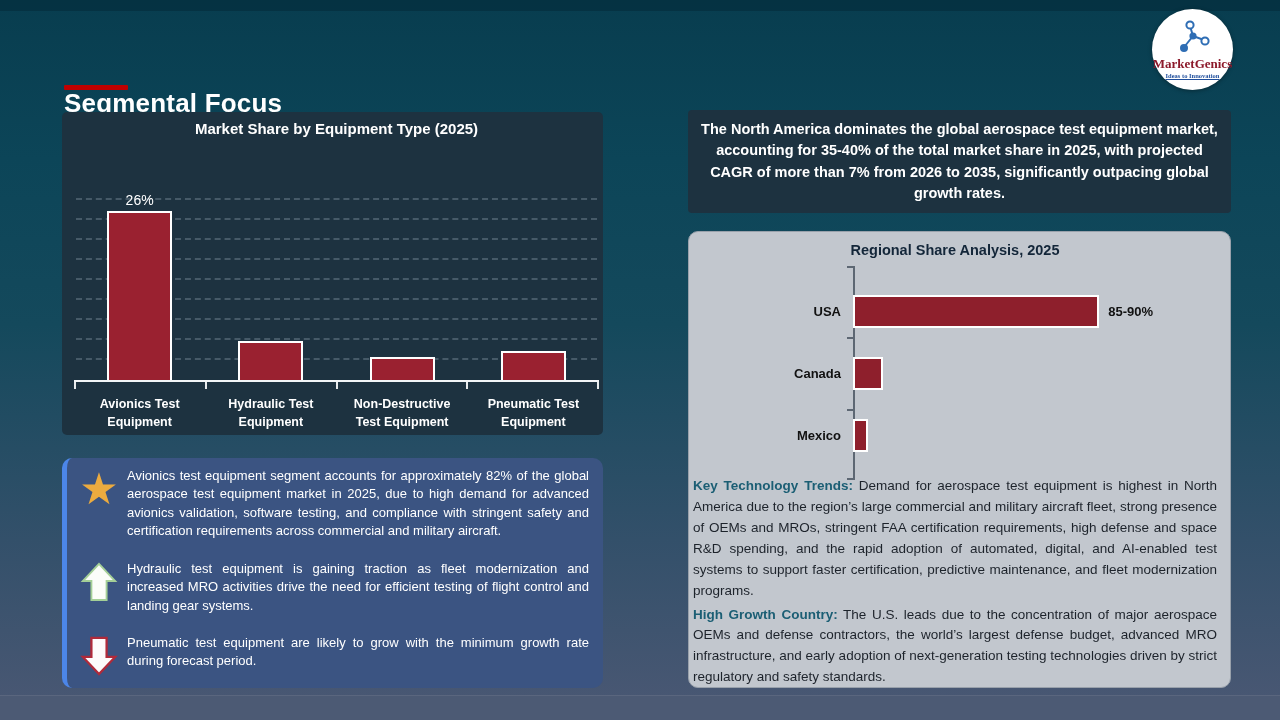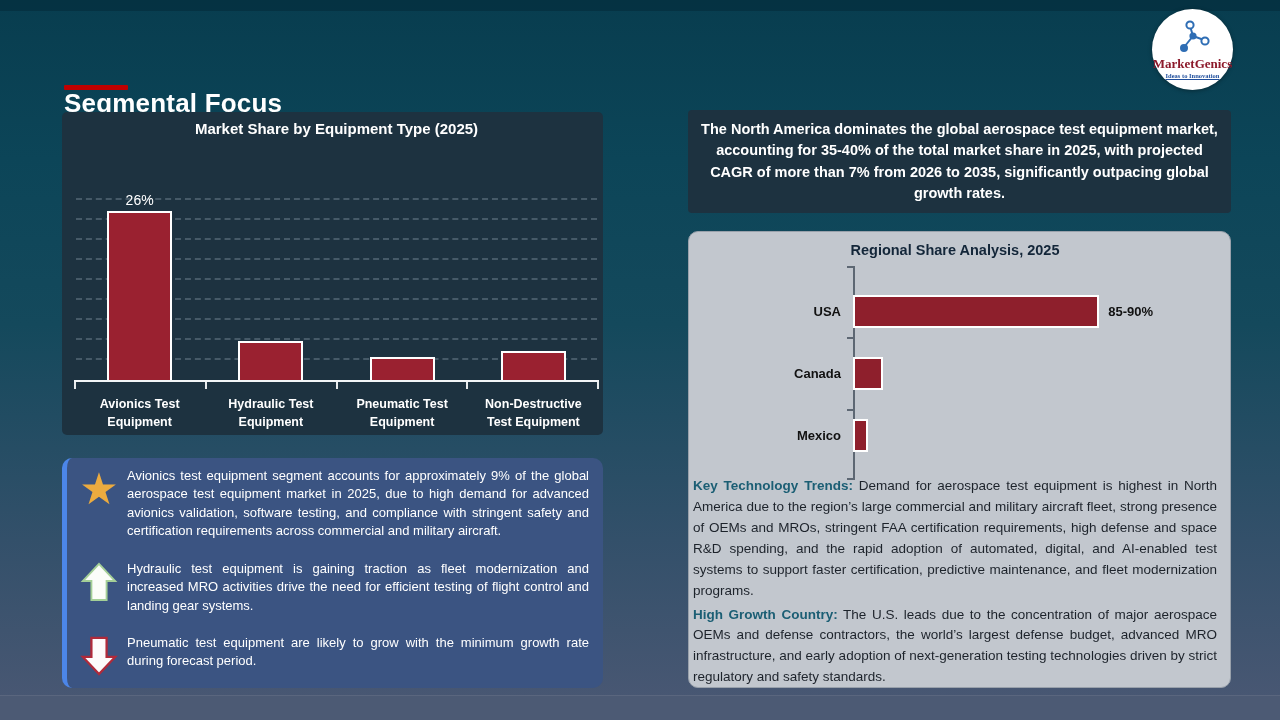--- a/index.html
+++ b/index.html
@@ -138,31 +138,31 @@
     <div class="x-axis"></div>
     <div class="tick-row">
       <div class="tick-cell"></div>
         <div class="tick-cell"></div>
         <div class="tick-cell"></div>
         <div class="tick-cell"></div>
     </div>
     <div class="cat-row">
       <div class="cat-label">Avionics Test Equipment</div>
       <div class="cat-label">Hydraulic Test Equipment</div>
+      <div class="cat-label">Non-Destructive Test Equipment</div>
       <div class="cat-label">Pneumatic Test Equipment</div>
-      <div class="cat-label">Non-Destructive Test Equipment</div>
     </div>
   </div>
 
   <div class="insight-box">
     <div class="insight-row">
       <div class="insight-icon-col">
           <span class="star-glyph">★</span>
         </div>
-      <div class="insight-text">Avionics test equipment segment accounts for approximately 9% of the global aerospace test equipment market in 2025, due to high demand for advanced avionics validation, software testing, and compliance with stringent safety and certification requirements across commercial and military aircraft.</div>
+      <div class="insight-text">Avionics test equipment segment accounts for approximately 82% of the global aerospace test equipment market in 2025, due to high demand for advanced avionics validation, software testing, and compliance with stringent safety and certification requirements across commercial and military aircraft.</div>
     </div>
     <div class="insight-row">
       <div class="insight-icon-col">
         <span>
           <svg width="38" height="40" viewBox="0 0 40 42">
             <polygon points="20,2 37,20 28,20 28,40 12,40 12,20 3,20" fill="#fbfdf9" stroke="#a4cf97" stroke-width="2"></polygon>
           </svg>
         </span>
       </div>
       <div class="insight-text">Hydraulic test equipment is gaining traction as fleet modernization and increased MRO activities drive the need for efficient testing of flight control and landing gear systems.</div>

